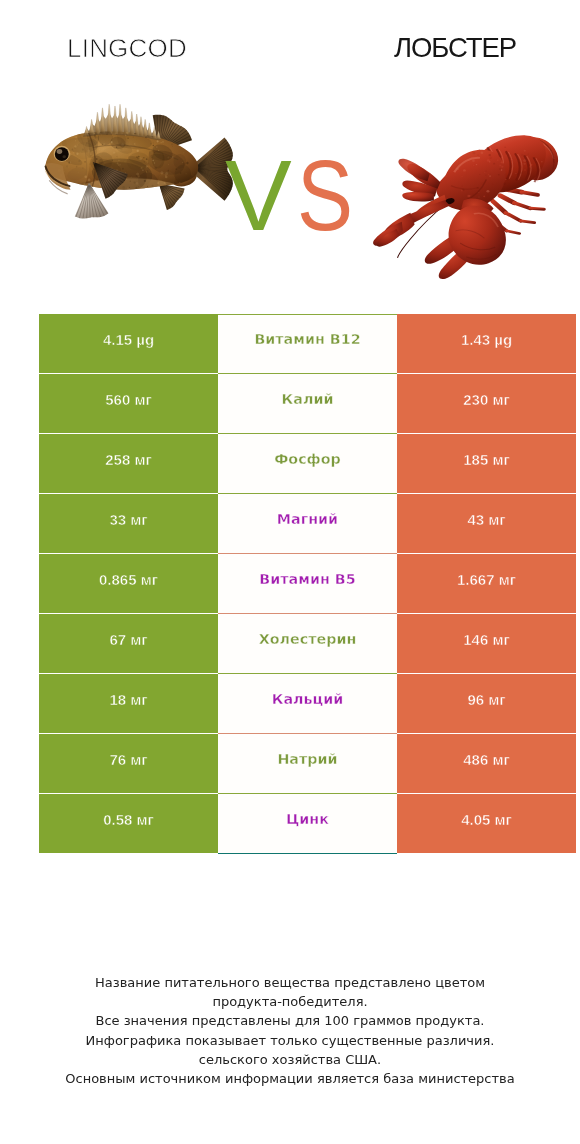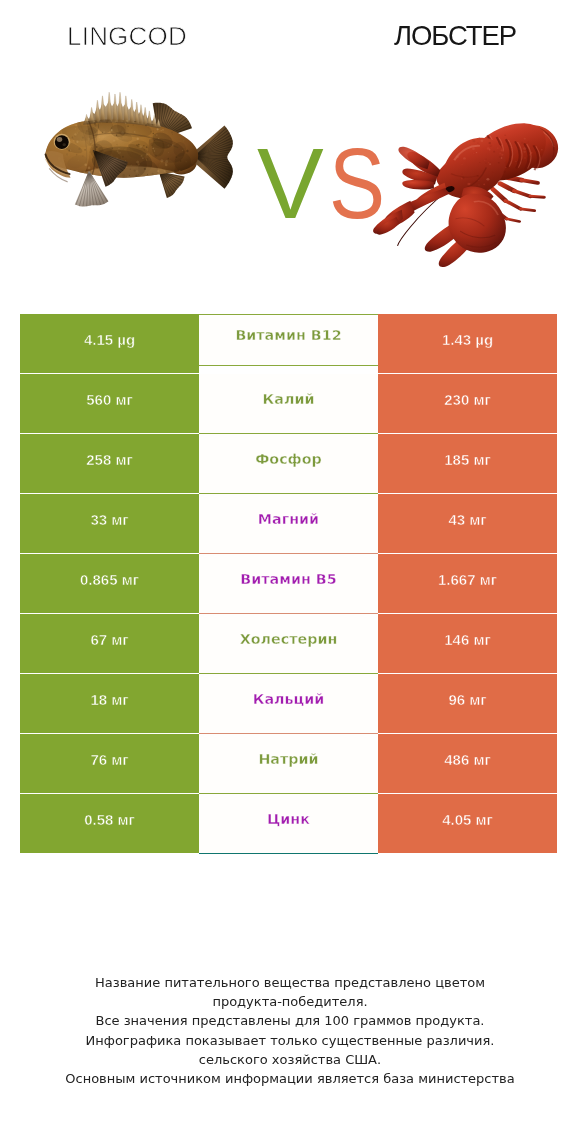--- a/index.html
+++ b/index.html
@@ -1,39 +1,39 @@
 <!DOCTYPE html>
 <html><head>
 <meta charset="utf-8">
 <style>
   * { margin:0; padding:0; box-sizing:border-box; }
   html,body { width:580px; height:1144px; background:#ffffff; }
   body { font-family:"Liberation Sans", sans-serif; -webkit-font-smoothing:antialiased; }
   .page { position:relative; width:580px; height:1144px; background:#fff; overflow:hidden; }
-  .hdr { position:absolute; top:0; left:0; width:472px; height:300px; }
+  .hdr { position:absolute; top:12px; left:0; width:472px; height:300px; }
   .art { position:absolute; left:0; top:0; }
   .t-left { position:absolute; left:0; top:21px; width:254px; text-align:center;
             font-size:26px; font-weight:400; letter-spacing:0.2px; color:#161616; white-space:nowrap;
             -webkit-text-stroke:0.75px #ffffff; }
   .t-right { position:absolute; left:290px; top:20px; width:330px; text-align:center;
             font-size:27.5px; font-weight:400; letter-spacing:-1.1px; color:#161616; white-space:nowrap; }
-  .vs { position:absolute; left:225px; top:133px; font-size:100px; font-weight:400; line-height:1; letter-spacing:5px;margin-left:32px; }
+  .vs { position:absolute; left:225px; top:133px; font-size:100px; font-weight:400; line-height:1; letter-spacing:5px; }
   .vs .v { color:#79a62f; }
   .vs .s { color:#e3724e; display:inline-block; transform:scaleX(0.84); transform-origin:left center; }
-  .table { position:absolute; left:20px; top:314px; width:537px;text-align:right; }
+  .table { position:absolute; left:39px; top:314px; width:537px;text-align:right; }
   .row { display:flex; height:60px; }
   .cL, .cR { width:179px; color:#fff; font-size:15px; font-weight:bold;
              display:flex; align-items:center; justify-content:center; height:59px; padding-bottom:9px; }
   .cL { background:#82a630; -webkit-text-stroke:0.5px #82a630; }
   .cR { background:#e06c47; -webkit-text-stroke:0.5px #e06c47; }
   .cM { width:179px; height:60px; display:flex; align-items:center; justify-content:center;
         font-family:"DejaVu Sans", sans-serif; font-size:14.3px; font-weight:bold; background:#fffefc; padding-bottom:10px;
         border-bottom:1px solid #8aa93c; }
   .cM.mo { border-bottom-color:#d98e74; }
-  .row:first-child .cM { height:52px; border-top:1px solid #8aa93c; }
+  .row:first-child .cM { height:60px; border-top:1px solid #8aa93c; }
   .row:last-child .cM { border-bottom:1px solid #0f766e; }
   .g { color:#7c9a3c; -webkit-text-stroke:0.42px #fffefc; } .o { color:#a21caf;text-decoration:underline; -webkit-text-stroke:0.42px #fffefc; }
   .foot { position:absolute; left:0; top:973px; width:580px; text-align:center;
           font-family:"DejaVu Sans", sans-serif; font-size:13px; line-height:19.2px; color:#222; }
 </style>
 </head>
 <body>
 
 <div class="page">
   <div class="hdr">

